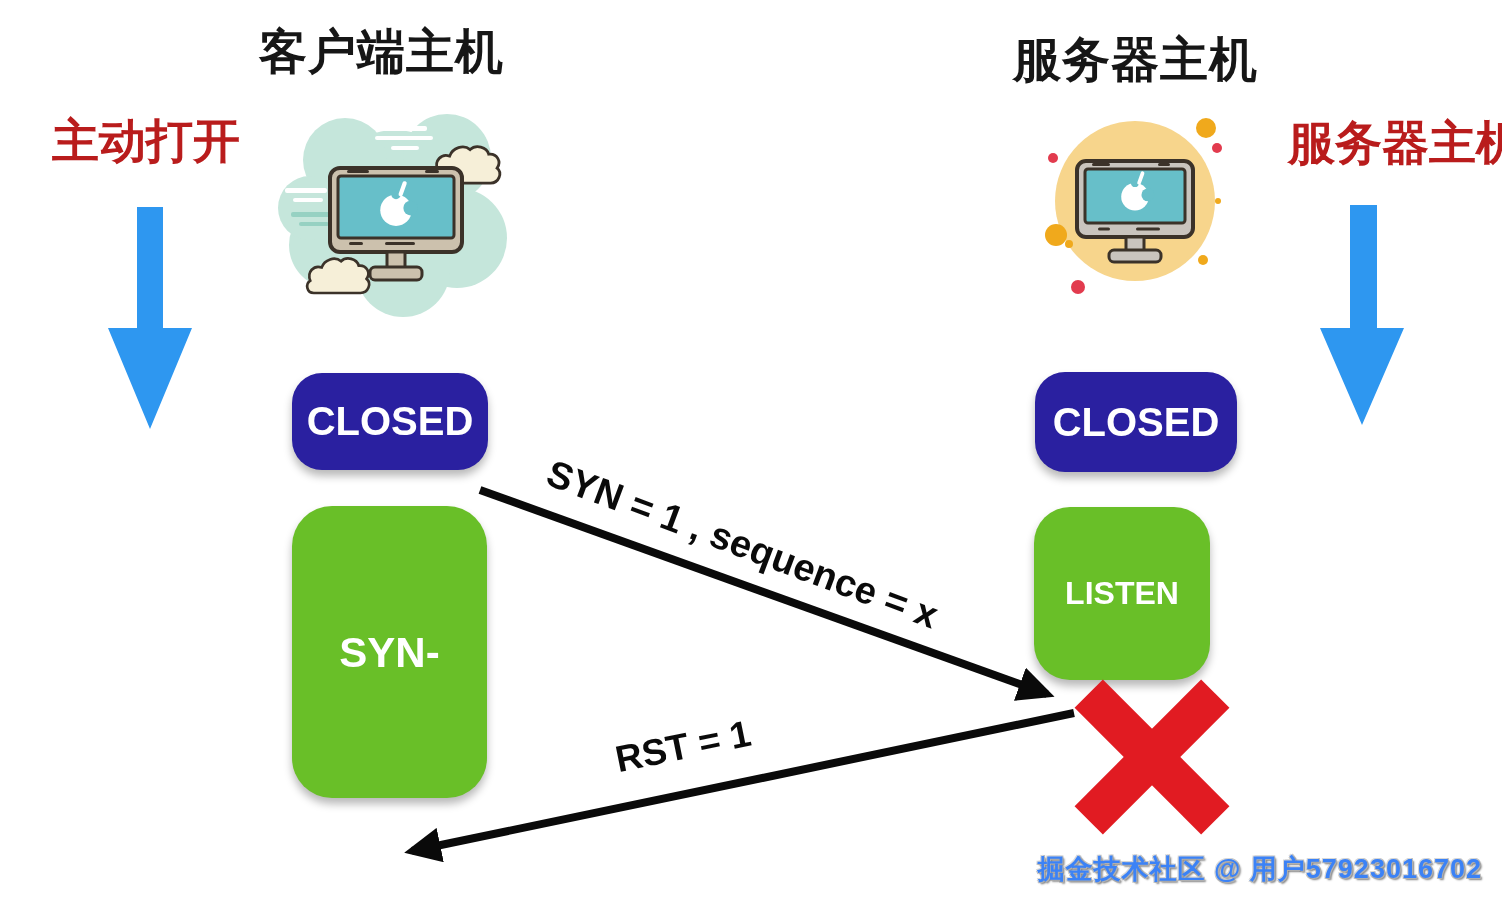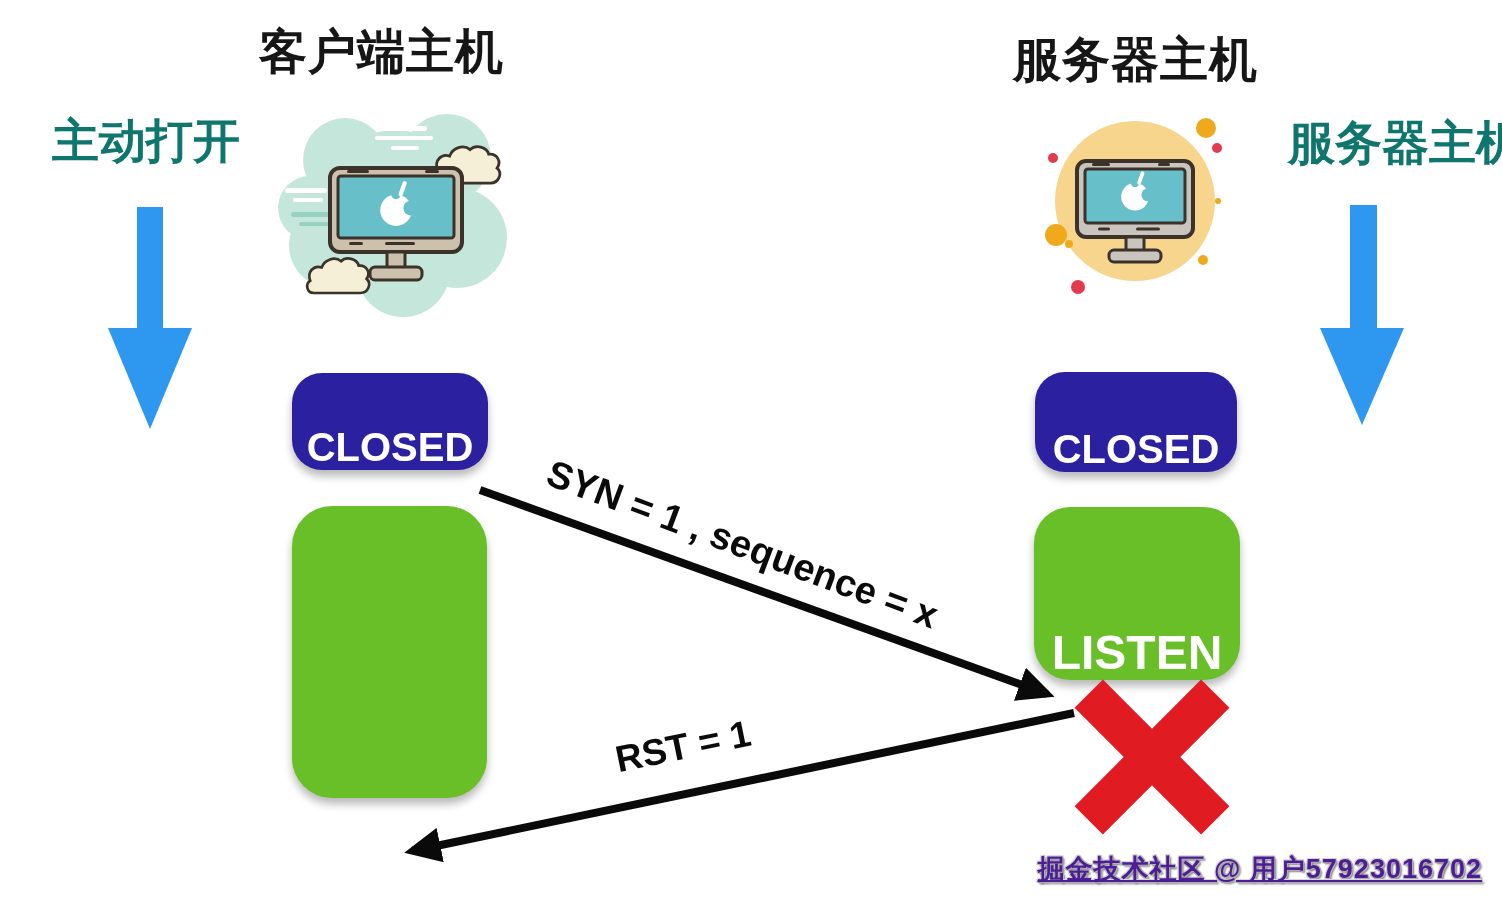--- a/index.html
+++ b/index.html
@@ -12,54 +12,53 @@
   .fg-layer{z-index:3;}
 
   .host-title{
     position:absolute;font-size:48px;font-weight:600;color:#161616;
     white-space:nowrap;letter-spacing:1px;z-index:4;
   }
   .client-title{left:259px;top:20px;}
   .server-title{left:1013px;top:28px;}
 
   .open-label{
-    position:absolute;font-size:47px;font-weight:700;color:#0f766e;
+    position:absolute;font-size:47px;font-weight:700;color:#b91c1c;
     white-space:nowrap;z-index:4;
   }
   .client-open{left:52px;top:110px;}
   .server-open{left:1288px;top:112px;}
 
   .state-box{
-    position:absolute;display:flex;align-items:flex-end;justify-content:center;
+    position:absolute;display:flex;align-items:center;justify-content:center;
     color:#ffffff;font-weight:700;z-index:2;
     box-shadow:0 6px 9px rgba(0,0,0,0.28);
   }
   .navy{background:#2a20a0;border-radius:30px;font-size:40px;}
   .green{background:#69bf28;}
   .client-closed{left:292px;top:373px;width:196px;height:97px;}
   .server-closed{left:1035px;top:372px;width:202px;height:100px;}
   .syn-send{
     left:292px;top:506px;width:195px;height:292px;border-radius:40px;
     flex-direction:column;font-size:42px;line-height:57px;
   }
-  .listen{left:1034px;top:507px;width:206px;height:173px;border-radius:36px;font-size:48px;}
+  .listen{left:1034px;top:507px;width:176px;height:173px;border-radius:36px;font-size:32px;}
 
   .msg-label{
     position:absolute;font-weight:700;color:#0a0a0a;white-space:nowrap;
     transform-origin:left top;z-index:4;
   }
   .syn-label{left:556px;top:452px;font-size:38px;transform:rotate(20.5deg);}
   .rst-label{left:612px;top:740px;font-size:37px;transform:rotate(-11.5deg);}
 
   .watermark{
     position:absolute;right:20px;top:851px;font-size:27px;font-weight:600;
-    color:#4c1d95;letter-spacing:1px;white-space:nowrap;z-index:4;
+    color:#3b82f6;letter-spacing:1px;white-space:nowrap;z-index:4;
     text-shadow:1px 1px 0 #b0b0b0,2px 2px 2px #808080,-1px -1px 0 #d8d8d8,
                 1px -1px 0 #c4c4c4,-1px 1px 0 #c4c4c4;
-    text-decoration:underline;
   }
 </style>
 </head>
 <body>
 
 <div class="canvas">
 
   <svg class="layer bg-layer" width="1502" height="910" viewBox="0 0 1502 910">
     <defs>
       <g id="apple">
@@ -149,20 +148,21 @@
   <div class="open-label client-open">主动打开</div>
   <div class="open-label server-open">服务器主机</div>
 
   <div class="state-box navy client-closed">
     <span>CLOSED</span>
   </div>
   <div class="state-box navy server-closed">
     <span>CLOSED</span>
   </div>
   <div class="state-box green syn-send">
+    <span>SYN-</span>
   </div>
   <div class="state-box green listen">
     <span>LISTEN</span>
   </div>
 
   <svg class="layer fg-layer" width="1502" height="910" viewBox="0 0 1502 910">
     <defs>
       <marker id="ah" markerWidth="5" markerHeight="4.4" refX="3.6" refY="2.2" orient="auto">
         <path d="M0,0 L4.6,2.2 L0,4.4 Z" fill="#0a0a0a"></path>
       </marker>

